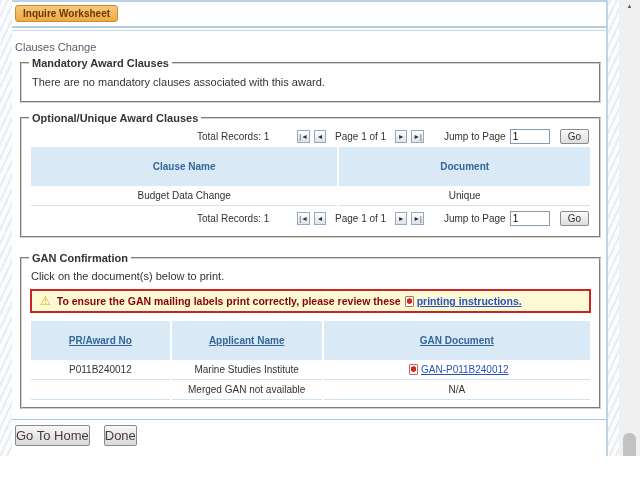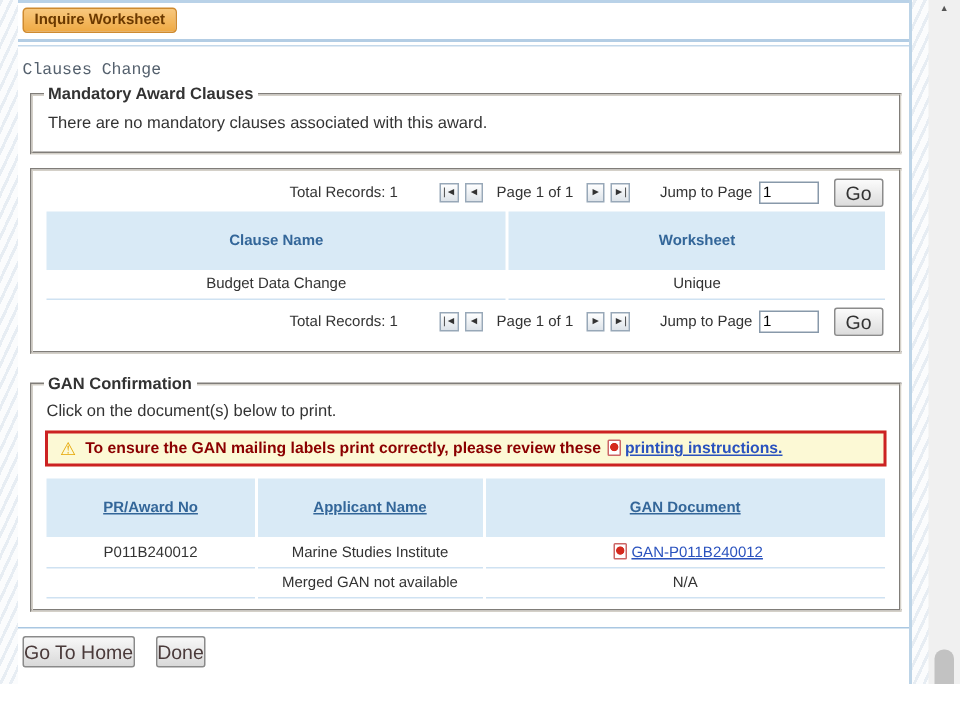--- a/index.html
+++ b/index.html
@@ -14,37 +14,37 @@
   .scrollbar { position: absolute; right: 0; top: 0; width: 21px; height: 480px; background: #f0f0f0; }
   .sb-arrow { position: absolute; left: 0; width: 100%; text-align: center; font-size: 6px; color: #555; cursor: default; }
   .sb-up { top: 3px; } .sb-down { bottom: 3px; }
   .sb-thumb { position: absolute; left: 4px; top: 433px; width: 13px; height: 31px; background: #c2c2c2; border-radius: 6px; cursor: pointer; }
   
   .topline { height: 2px; background: #b9d2e8; }
   .btn-inquire { display: inline-block; margin: 3px 0 0 3px; padding: 2px 7px; font-size: 10px; font-weight: bold;
                  color: #6b3900; background: linear-gradient(#f8c87e, #efa943); border: 1px solid #cf8a2e; border-radius: 3px; cursor: pointer; }
   .hr-a { height: 2px; background: #b3cde4; margin-top: 4px; }
   .hr-b { height: 1px; background: #c3d8ea; margin-top: 2px; }
-  .section-title { margin: 10px 0 2px 3px; color: #55616e; font-family: Liberation Mono, monospace; }
+  .section-title { margin: 10px 0 2px 3px; color: #55616e; }
   
   fieldset { margin: 0 5px 0 8px; border: 2px groove #d4d0c8; padding: 2px 7px 7px 7px; }
   legend { font-weight: bold; color: #333; padding: 0 3px; font-size: 11px; }
   .fs-mandatory { margin-top: 4px; }
   .mandatory-msg { margin: 5px 0 6px 3px; }
   .fs-optional { margin-top: 9px; }
   .fs-gan { margin-top: 14px; }
   
   .pager { display: flex; align-items: center; justify-content: flex-end; gap: 4px; margin: 3px 3px 3px 0; font-size: 10px; }
   .total { margin-right: 24px; }
   .pg-btn { display: inline-block; min-width: 12px; height: 13px; line-height: 12px; padding: 0 1px; font-size: 7px;
             text-align: center; color: #333; background: linear-gradient(#ffffff, #dde3e9); border: 1px solid #98a8b8; cursor: pointer; }
   .pg-status { margin: 0 5px; }
   .jump-label { margin-left: 16px; }
   .jump-input { width: 40px; height: 15px; font-size: 10px; padding: 0 2px; border: 1px solid #8899aa; font-family: "Liberation Sans", sans-serif; }
-  .go-btn { margin-left: 6px; padding: 1px 7px; font-size: 13px; color: #333; background: linear-gradient(#fbfbfb, #dcdcdc);
+  .go-btn { margin-left: 6px; padding: 1px 7px; font-size: 10px; color: #333; background: linear-gradient(#fbfbfb, #dcdcdc);
             border: 1px solid #8b8b8b; border-radius: 2px; cursor: pointer; font-family: "Liberation Sans", sans-serif; text-align: right; }
   
   table.grid { width: 100%; border-collapse: separate; border-spacing: 2px 0; font-size: 10px; }
   table.grid th { background: #d9eaf6; color: #336699; font-weight: bold; padding: 14px 2px; text-align: center; }
   table.grid td { padding: 4px 2px; text-align: center; border-bottom: 1px solid #cfe2f2; }
   .hlink { color: #336699; text-decoration: underline; cursor: pointer; }
   .doc-link { color: #2a52be; text-decoration: underline; cursor: pointer; }
   
   .instruction { margin: 4px 0 0 2px; }
   .warning-box { display: flex; align-items: center; gap: 6px; margin: 7px 1px 8px 1px; padding: 4px 8px;
@@ -92,20 +92,21 @@
     <div class="section-title">Clauses Change</div>
 
     
     <fieldset class="fs-mandatory">
       <legend>Mandatory Award Clauses</legend>
       <div class="mandatory-msg">There are no mandatory clauses associated with this award.</div>
     </fieldset>
 
     
     <fieldset class="fs-optional">
+      <legend>Optional/Unique Award Clauses</legend>
 
       <div class="pager">
         <span class="total">Total Records: 1</span>
         <span class="pg-btn">|◄</span>
         <span class="pg-btn">◄</span>
         <span class="pg-status">Page 1 of 1</span>
         <span class="pg-btn">►</span>
         <span class="pg-btn">►|</span>
         <span class="jump-label">Jump to Page</span>
         <input class="jump-input" value="1" style="">
@@ -113,21 +114,21 @@
       </div>
 
       <table class="grid">
         <colgroup>
             <col style="width:55%">
             <col style="width:45%">
           </colgroup>
         <thead>
           <tr>
             <th>Clause Name</th>
-            <th>Worksheet</th>
+            <th>Document</th>
           </tr>
         </thead>
         <tbody>
           <tr>
             <td>Budget Data Change</td>
             <td>Unique</td>
           </tr>
         </tbody>
       </table>
 

